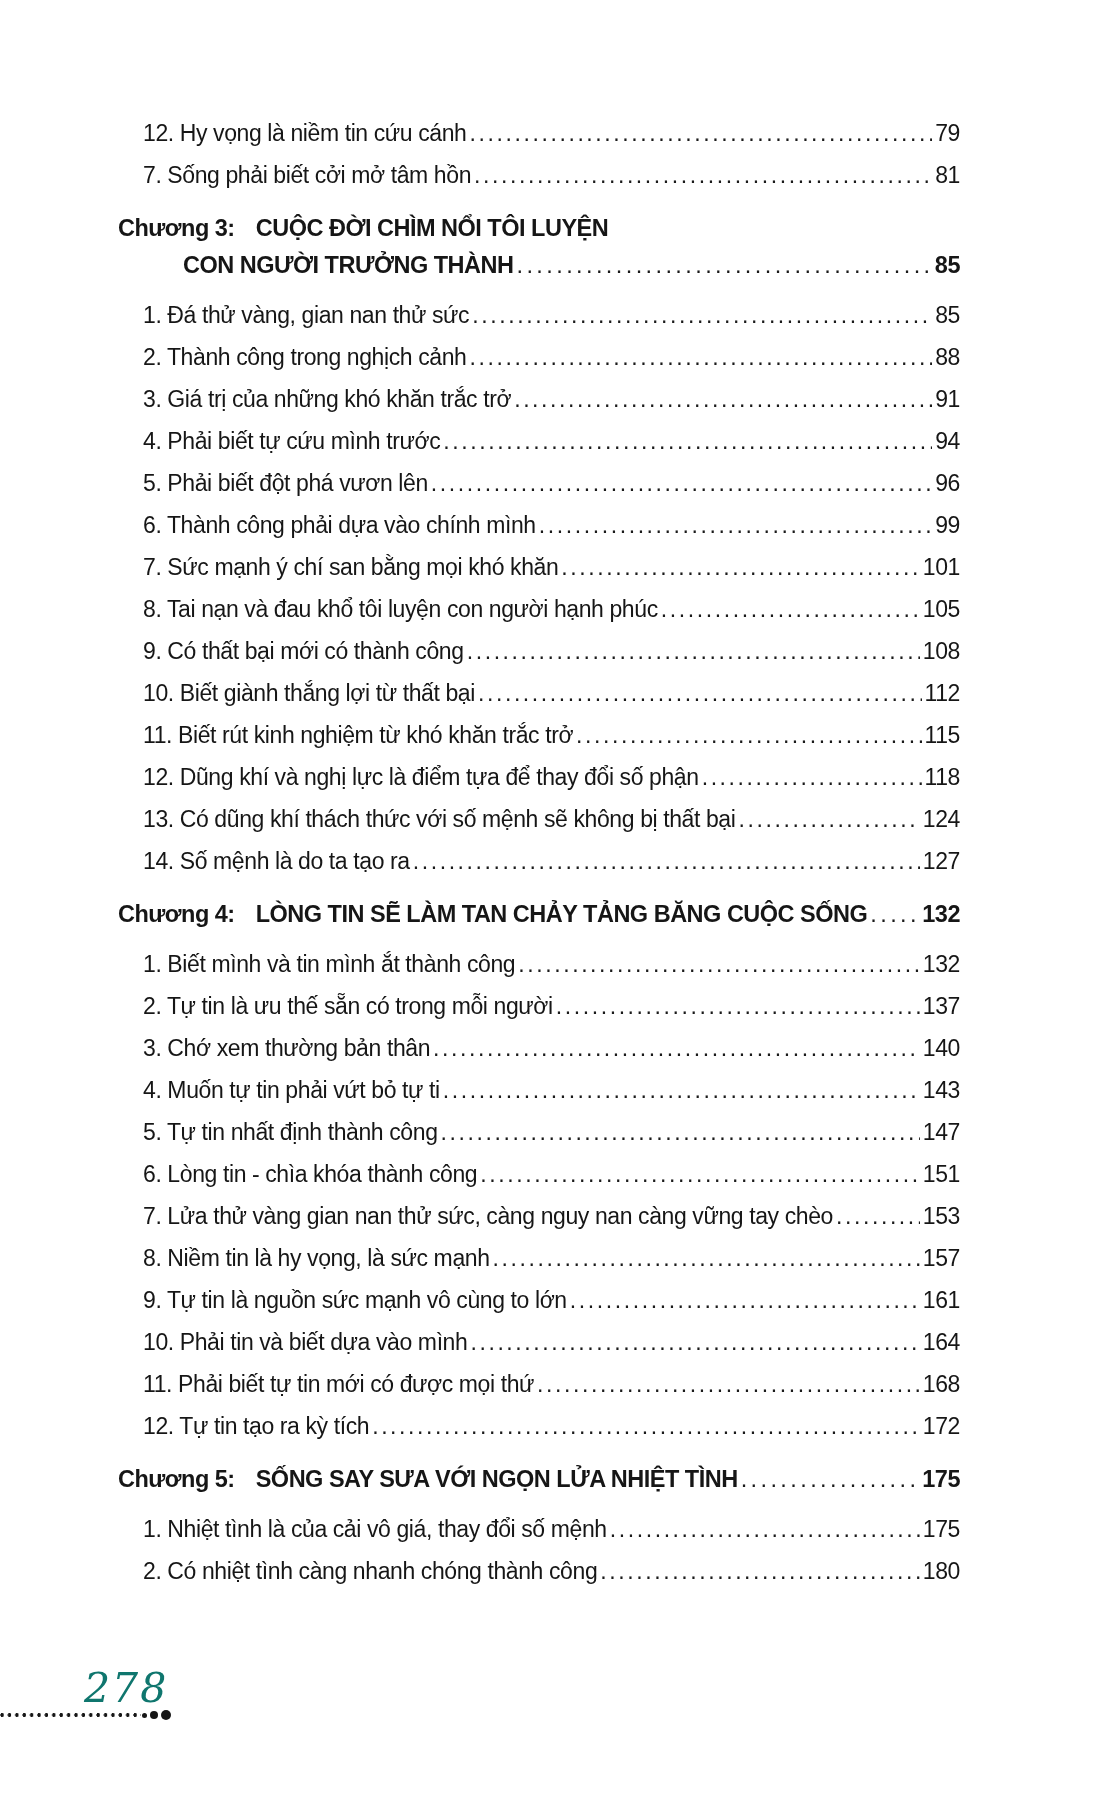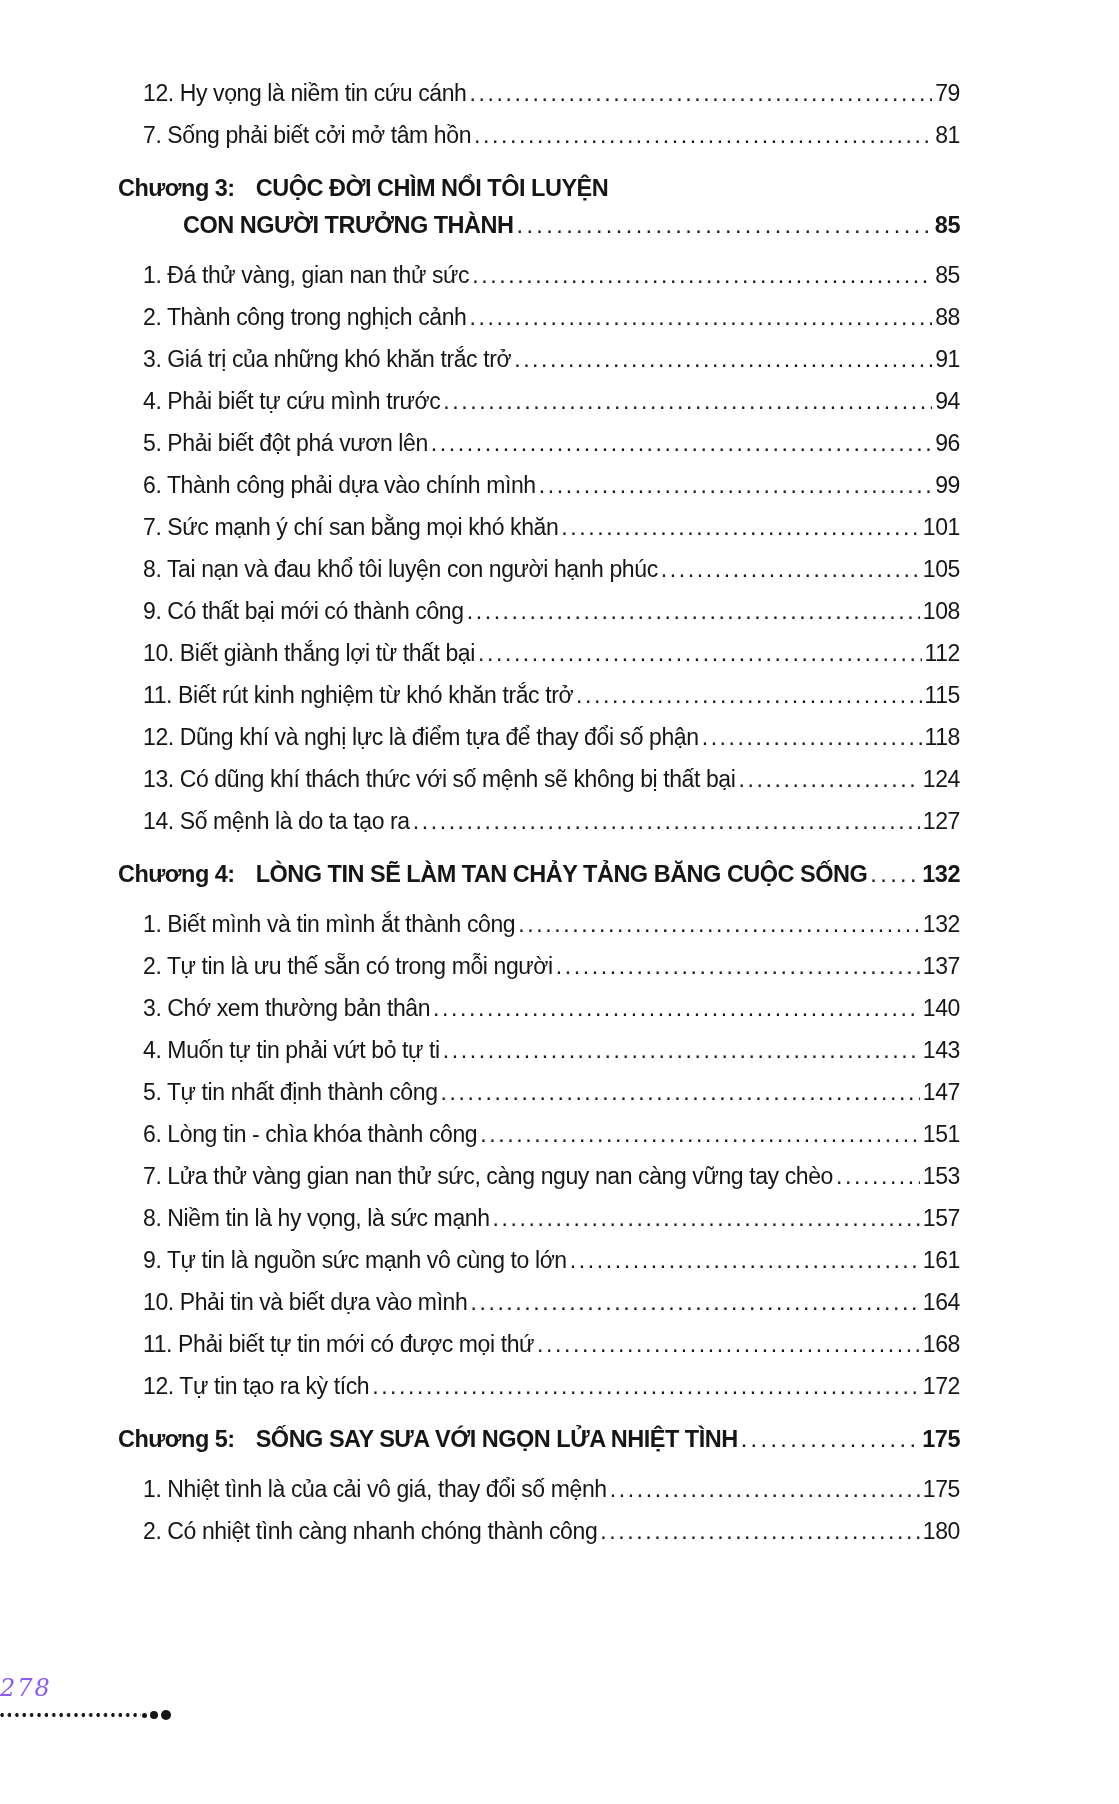--- a/index.html
+++ b/index.html
@@ -14,21 +14,21 @@
     background: #ffffff;
     overflow: hidden;
     font-family: "Liberation Sans", sans-serif;
     color: #161616;
   }
   .toc {
     position: absolute;
     top: 0;
     left: 143px;
     right: 159px;
-    padding-top: 72px;
+    padding-top: 112px;
   }
   .row {
     display: flex;
     align-items: baseline;
     line-height: 42px;
     height: 42px;
     font-size: 23px;
     letter-spacing: -0.4px;
     white-space: nowrap;
   }
@@ -68,22 +68,23 @@
   
   .footer {
     position: absolute;
     left: 0;
     top: 1668px;
     width: 260px;
   }
   .footer-page {
     font-family: "DejaVu Serif", serif;
     font-style: italic;
-    font-size: 24px;
-    color: #8b5cf6;
+    font-size: 41px;
+    color: #0f766e;
+    padding-left: 84px;
     letter-spacing: 2px;
     line-height: 40px;
   }
   .footer-deco {
     display: flex;
     align-items: center;
     height: 12px;
     margin-top: 1px;
   }
   .dotline {

